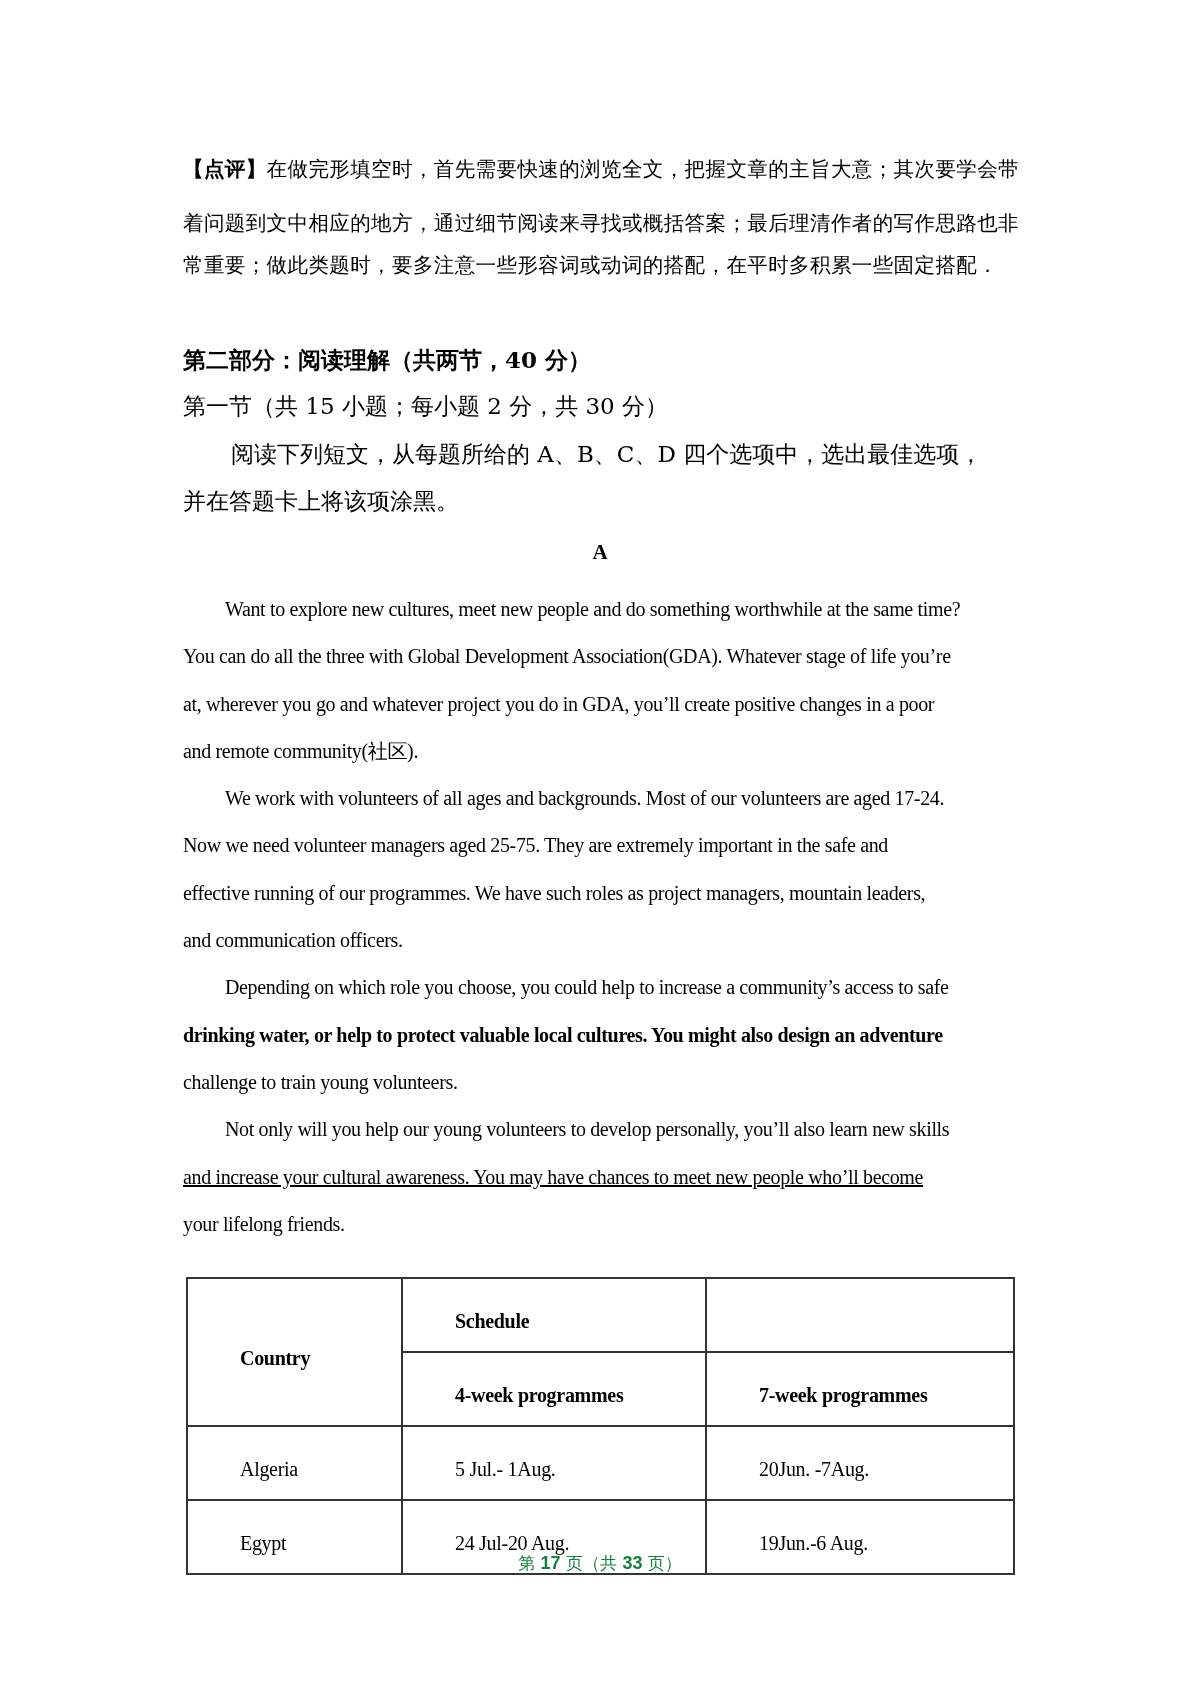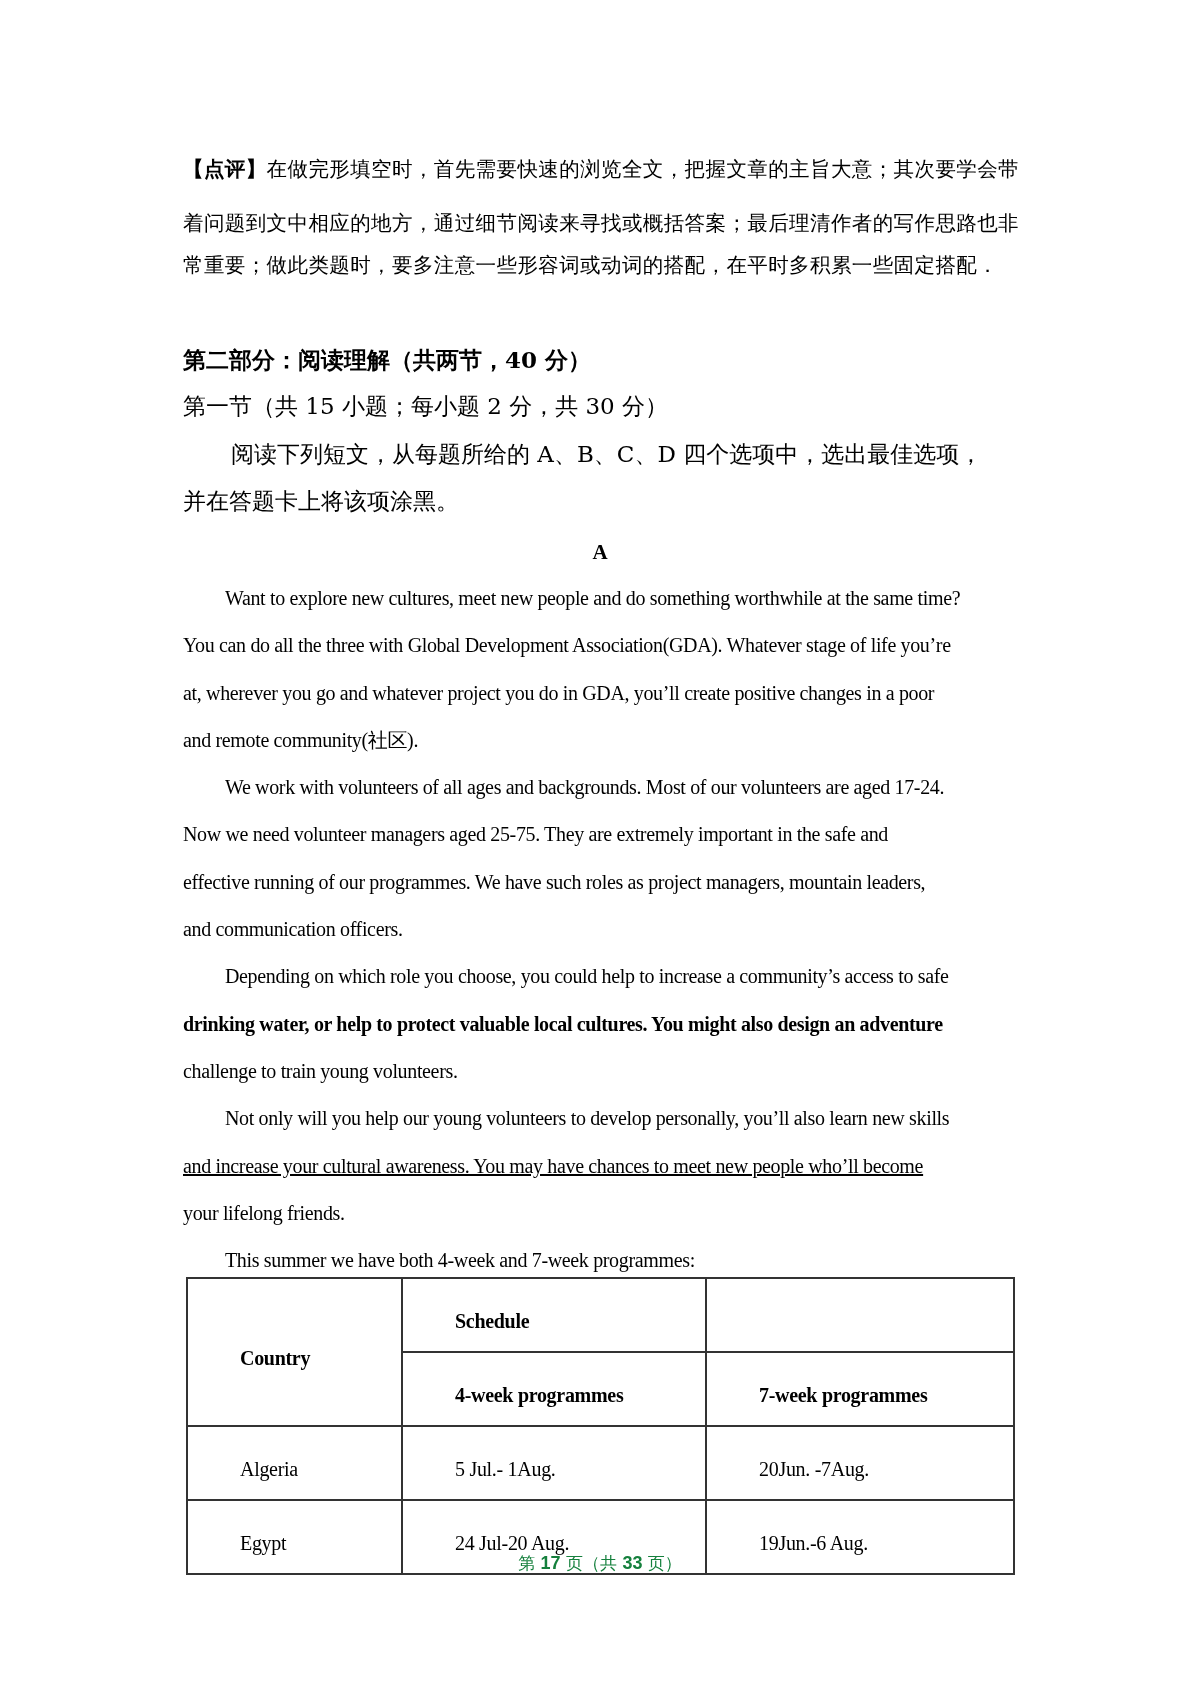--- a/index.html
+++ b/index.html
@@ -34,20 +34,21 @@
   }
   .cn-lg {
     font-family: "DejaVu Serif", "Liberation Serif", serif;
     font-size: 23px;
   }
   .en {
     font-family: "Liberation Serif", serif;
     font-size: 20px;
     letter-spacing: -0.35px;
     transform-origin: left center;
+    margin-top: 11px;
   }
   .bold { font-weight: bold; }
   .blue { color: #000000; font-weight: bold; }
   .indent { left: 225px; }
 
   .passage-title {
     position: absolute;
     left: 0; width: 1200px;
     top: 540px;
     text-align: center;
@@ -117,21 +118,20 @@
   <div class="line en" style="top:919px;">and communication officers.</div>
 
   <div class="line en indent" style="top:966px;">Depending on which role you choose, you could help to increase a community’s access to safe</div>
   <div class="line en" style="top:1014px;font-weight:bold;">drinking water, or help to protect valuable local cultures. You might also design an adventure</div>
   <div class="line en" style="top:1061px;">challenge to train young volunteers.</div>
 
   <div class="line en indent" style="top:1108px;">Not only will you help our young volunteers to develop personally, you’ll also learn new skills</div>
   <div class="line en" style="top:1156px;text-decoration:underline;">and increase your cultural awareness. You may have chances to meet new people who’ll become</div>
   <div class="line en" style="top:1203px;">your lifelong friends.</div>
 
-  <div class="line en indent" style="top:1250px;">This summer we have both 4-week and 7-week programmes:</div>
 
   <table class="schedule">
     <tbody>
         <tr>
       <td class="c1 hdr" rowspan="2">Country</td>
       <td class="c2 hdr">Schedule</td>
       <td class="c3"></td>
     </tr>
     <tr>
       <td class="c2 hdr">4-week programmes</td>

